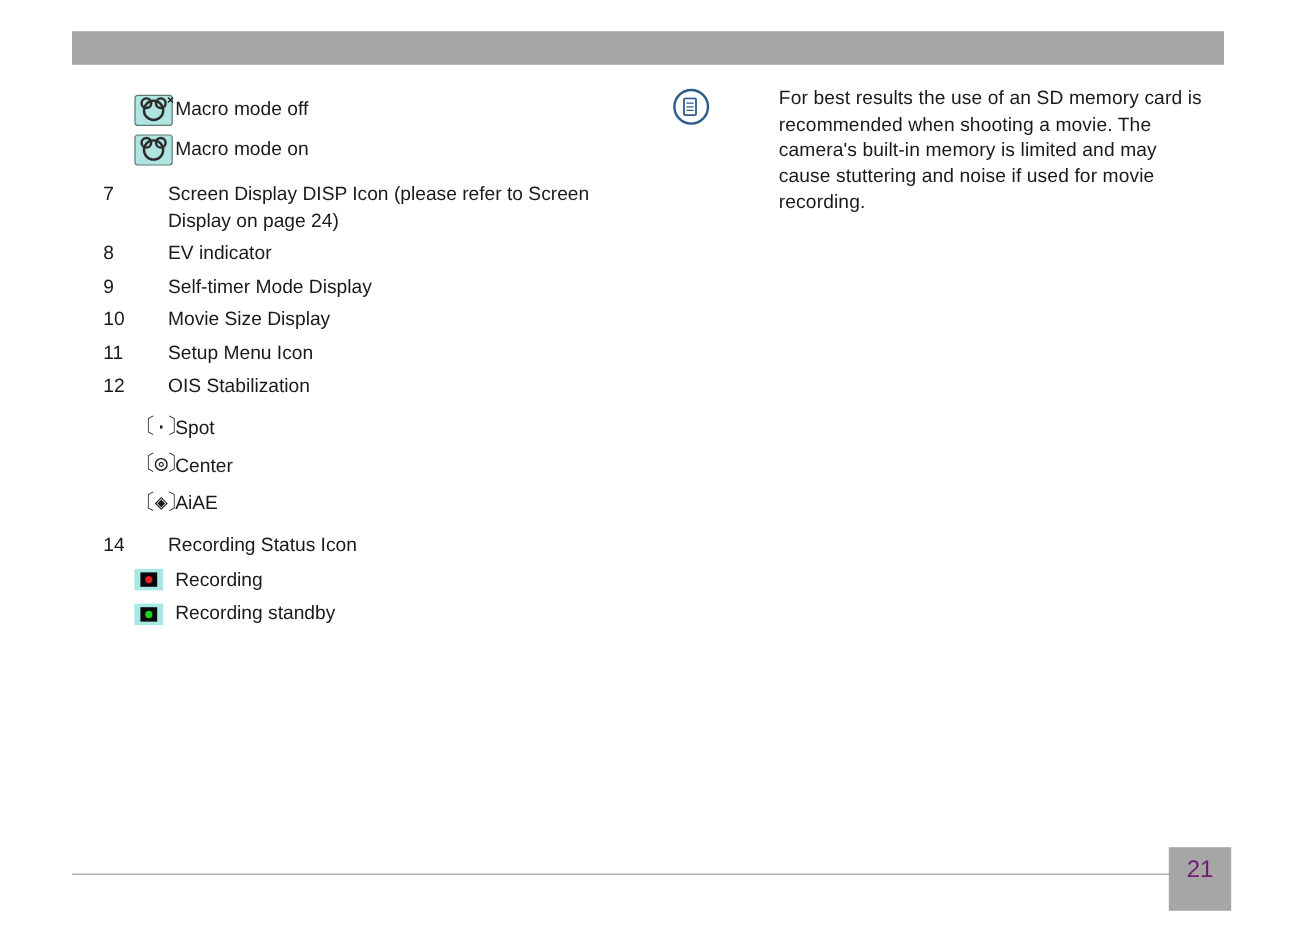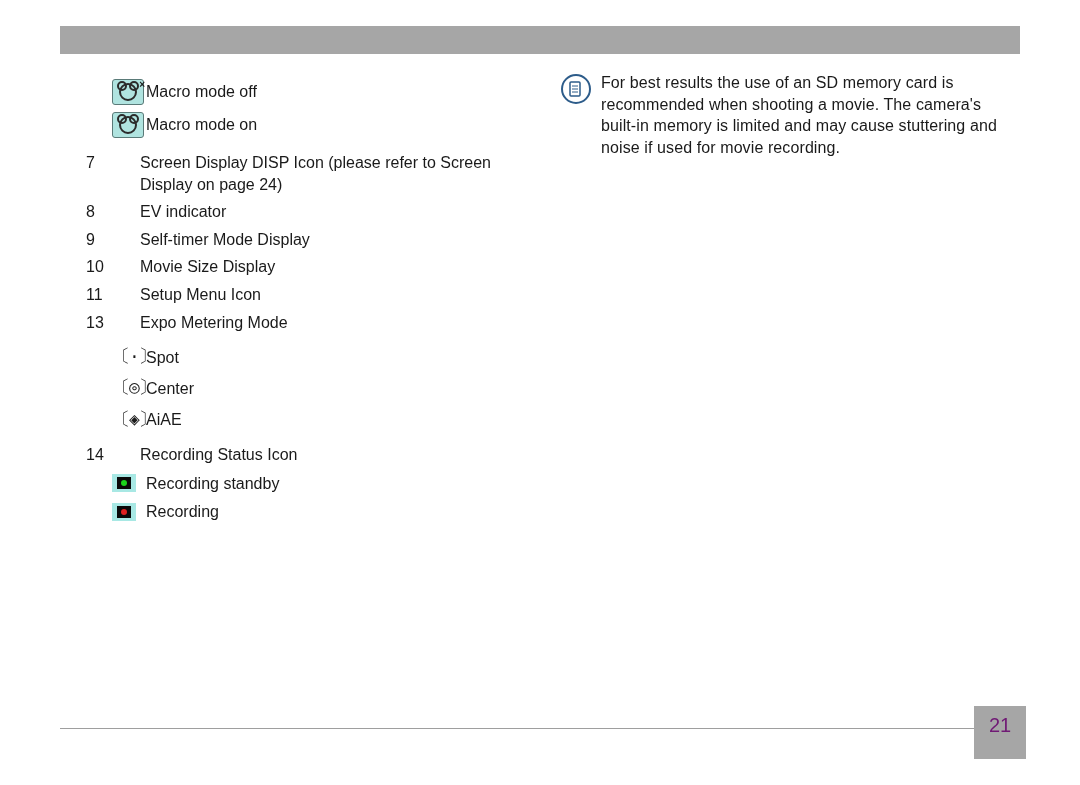--- a/index.html
+++ b/index.html
@@ -152,20 +152,21 @@
     width: 6px; height: 6px;
     border-radius: 50%;
   }
   .rec-icon .dot.green { background: #1cd41c; }
   .rec-icon .dot.red   { background: #e02020; }
   
   .note-block {
     display: flex;
     align-items: flex-start;
     margin-bottom: 48px;
+    gap: 48px;
   }
   .note-icon {
     width: 26px;
     height: 26px;
     flex: 0 0 26px;
     border: 2px solid #2d5c8a;
     border-radius: 50%;
     display: flex;
     align-items: center;
     justify-content: center;
@@ -222,22 +223,22 @@
     </div>
     <div class="num-row">
       <span class="num">10</span>
       <span class="txt">Movie Size Display</span>
     </div>
     <div class="num-row">
       <span class="num">11</span>
       <span class="txt">Setup Menu Icon</span>
     </div>
     <div class="num-row">
-      <span class="num">13</span>
-      <span class="txt">Expo Metering Mode</span>
+      <span class="num">12</span>
+      <span class="txt">OIS Stabilization</span>
     </div>
 
     <div class="icon-row indented" style="margin-top:12px;">
       <span class="num-spacer"></span>
       <span class="icon-cell">
           <span class="meter-icon">〔·〕</span>
         </span>
       <span class="label">Spot</span>
     </div>
     <div class="icon-row indented">
@@ -253,41 +254,41 @@
           <span class="meter-icon">〔◈〕</span>
         </span>
       <span class="label">AiAE</span>
     </div>
 
     <div class="num-row">
       <span class="num">14</span>
       <span class="txt">Recording Status Icon</span>
     </div>
 
+    <div class="icon-row indented">
+      <span class="num-spacer"></span>
+      <span class="icon-cell">
+        <span class="rec-icon">
+          <span class="inner-box">
+              <span class="dot red"></span>
+            </span>
+        </span>
+      </span>
+      <span class="label">Recording</span>
+    </div>
     <div class="icon-row indented">
       <span class="num-spacer"></span>
       <span class="icon-cell">
         <span class="rec-icon">
           <span class="inner-box">
               <span class="dot green"></span>
             </span>
         </span>
       </span>
       <span class="label">Recording standby</span>
-    </div>
-    <div class="icon-row indented">
-      <span class="num-spacer"></span>
-      <span class="icon-cell">
-        <span class="rec-icon">
-          <span class="inner-box">
-              <span class="dot red"></span>
-            </span>
-        </span>
-      </span>
-      <span class="label">Recording</span>
     </div>
 
   </div>
 
   <div class="col">
 
     <div class="note-block">
       <span class="note-icon">
         <svg viewBox="0 0 14 16">
             <rect x="1" y="1" width="10" height="14" rx="1" fill="none" stroke="#2d5c8a" stroke-width="1.5"></rect>

